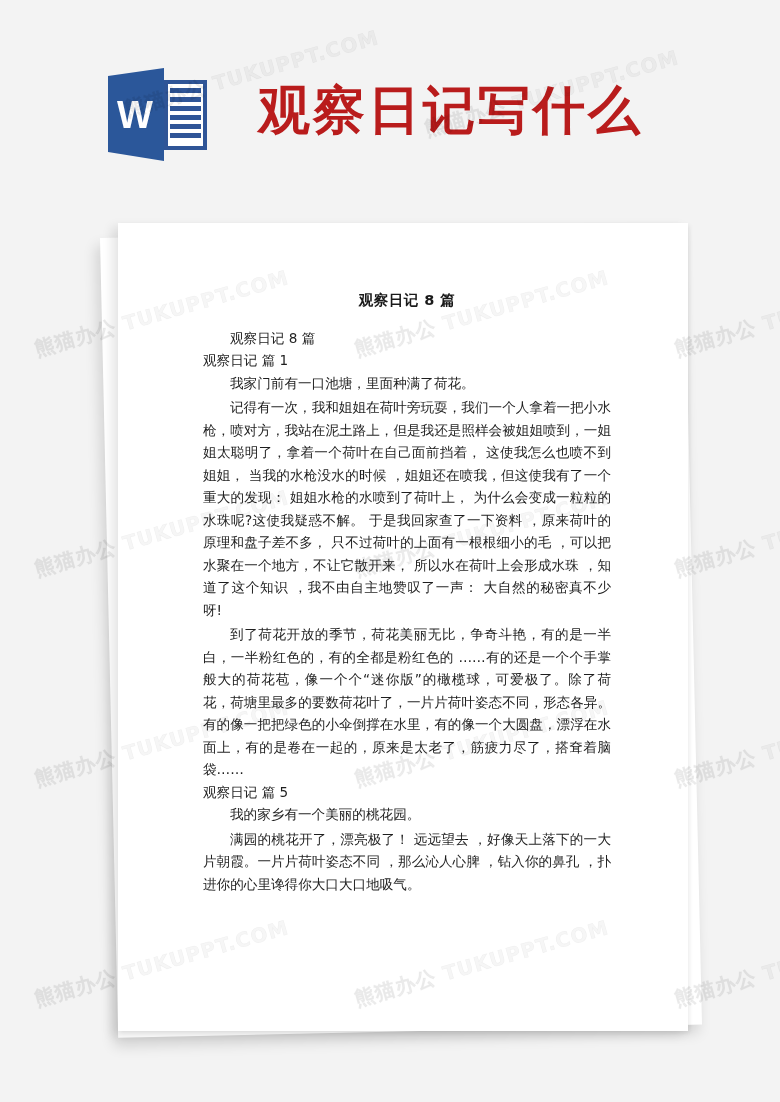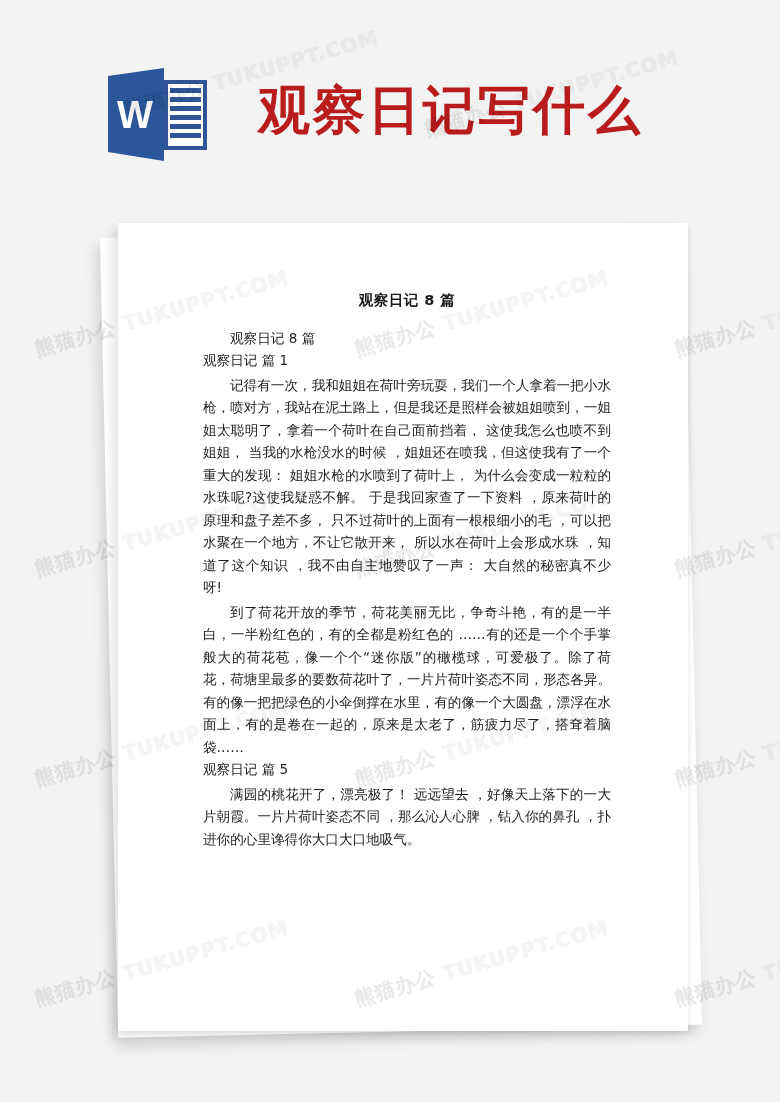--- a/index.html
+++ b/index.html
@@ -69,24 +69,26 @@
 </div>
 
 <div class="page-back"></div>
 
 <div class="page-front">
   <div class="doc">
     <div class="doc-title">观察日记 8 篇</div>
     <p class="indent">观察日记 8 篇</p>
 
     <p class="heading">观察日记 篇 1</p>
+    <p class="indent">我家门前有一口池塘，里面种满了荷花。</p>
     <p class="indent gap">记得有一次，我和姐姐在荷叶旁玩耍，我们一个人拿着一把小水枪，喷对方，我站在泥土路上，但是我还是照样会被姐姐喷到，一姐姐太聪明了，拿着一个荷叶在自己面前挡着， 这使我怎么也喷不到姐姐， 当我的水枪没水的时候 ，姐姐还在喷我，但这使我有了一个重大的发现： 姐姐水枪的水喷到了荷叶上， 为什么会变成一粒粒的水珠呢?这使我疑惑不解。 于是我回家查了一下资料 ，原来荷叶的原理和盘子差不多， 只不过荷叶的上面有一根根细小的毛 ，可以把水聚在一个地方，不让它散开来， 所以水在荷叶上会形成水珠 ，知道了这个知识 ，我不由自主地赞叹了一声： 大自然的秘密真不少呀!</p>
     <p class="indent gap">到了荷花开放的季节，荷花美丽无比，争奇斗艳，有的是一半白，一半粉红色的，有的全都是粉红色的 ……有的还是一个个手掌般大的荷花苞，像一个个“迷你版”的橄榄球，可爱极了。除了荷花，荷塘里最多的要数荷花叶了，一片片荷叶姿态不同，形态各异。有的像一把把绿色的小伞倒撑在水里，有的像一个大圆盘，漂浮在水面上，有的是卷在一起的，原来是太老了，筋疲力尽了，搭耷着脑袋……</p>
 
     <p class="heading">观察日记 篇 5</p>
+    <p class="indent">我的家乡有一个美丽的桃花园。</p>
     <p class="indent gap">满园的桃花开了，漂亮极了！ 远远望去 ，好像天上落下的一大片朝霞。一片片荷叶姿态不同 ，那么沁人心脾 ，钻入你的鼻孔 ，扑进你的心里谗得你大口大口地吸气。</p>
   </div>
 </div>
 
 <div class="watermark" style="left:120px; top:60px;">熊猫办公 TUKUPPT.COM</div>
 <div class="watermark" style="left:420px; top:80px;">熊猫办公 TUKUPPT.COM</div>
 <div class="watermark" style="left:30px; top:300px;">熊猫办公 TUKUPPT.COM</div>
 <div class="watermark" style="left:350px; top:300px;">熊猫办公 TUKUPPT.COM</div>
 <div class="watermark" style="left:670px; top:300px;">熊猫办公 TUKUPPT.COM</div>
 <div class="watermark" style="left:30px; top:520px;">熊猫办公 TUKUPPT.COM</div>

